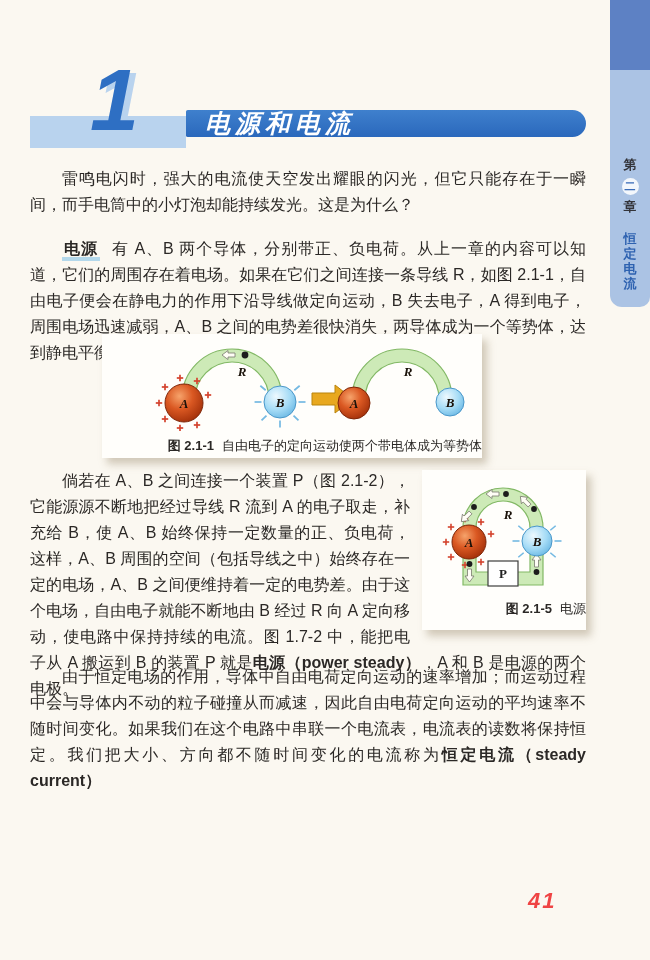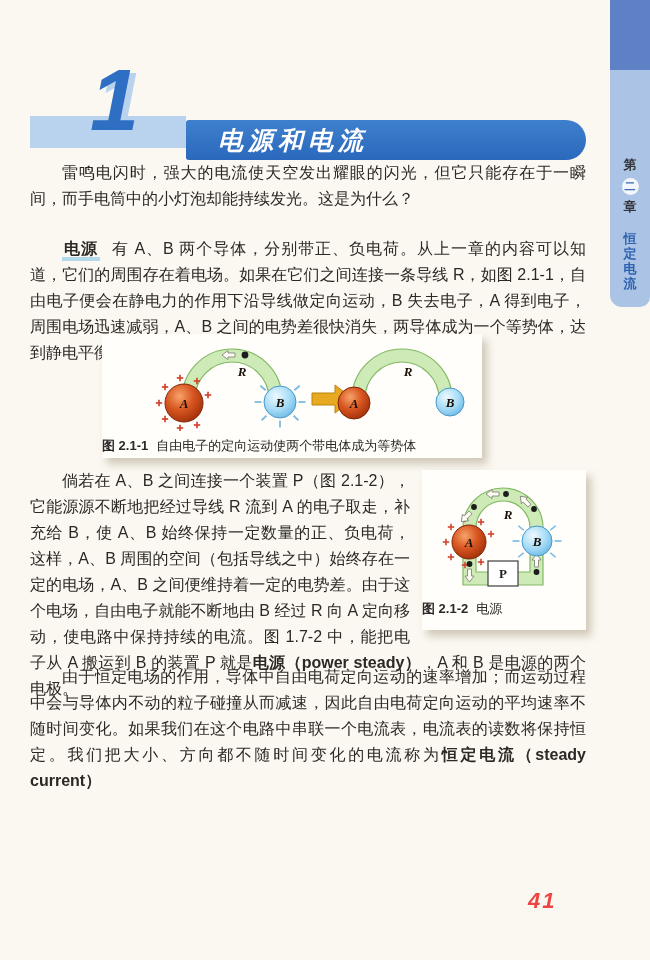--- a/index.html
+++ b/index.html
@@ -22,43 +22,43 @@
   }
   .chapter-title{margin-top:14px;display:flex;flex-direction:column;align-items:center;}
   .chapter-title span{font-size:13px;font-weight:bold;color:#2e62b0;line-height:15px;}
   
   .big-number{
     position:absolute;left:90px;top:58px;font-size:88px;line-height:0.95;
     font-weight:bold;font-style:italic;color:#2e6fc3;text-shadow:6px 3px 0 #b9d3ee;z-index:3;
   }
   .bar-light{position:absolute;left:30px;top:116px;width:156px;height:32px;background:#b9d3ee;z-index:1;}
   .bar-dark{
-    position:absolute;left:186px;top:120px;width:400px;height:40px;z-index:2;
+    position:absolute;left:186px;top:110px;width:400px;height:27px;z-index:2;
     background:linear-gradient(180deg,#3f80cd 0%,#2a68bc 100%);
     border-radius:3px 22px 22px 3px;display:flex;align-items:center;
-    padding-left:32px;box-sizing:border-box;
+    padding-left:19px;box-sizing:border-box;
   }
   .bar-title{color:#ffffff;font-size:25px;font-weight:bold;font-style:italic;letter-spacing:5px;}
   
   .para{
     position:absolute;left:30px;width:556px;margin:0;
     font-size:16px;line-height:26px;text-align:justify;text-indent:2em;
   }
-  .p-intro{top:160px;}
+  .p-intro{top:166px;}
   .p-power{top:236px;}
   .p-device{top:468px;}
   .sec2{position:absolute;left:30px;top:664px;width:556px;}
   .sec2 p{margin:0;font-size:16px;line-height:26px;text-align:justify;text-indent:2em;}
   .kw{font-weight:bold;border-bottom:4px solid #b3d8eb;padding:0 2px;margin-right:12px;}
   .term{font-weight:bold;}
   
   .fig-card{background:#fffefb;box-shadow:5px 6px 8px rgba(140,120,90,.38);box-sizing:border-box;}
   .fig1{position:absolute;left:102px;top:334px;width:380px;height:124px;padding-top:5px;}
   .fig2{float:right;width:164px;margin:2px 0 8px 12px;padding:6px 0 8px 0;}
-  .fig-caption{text-align:left;font-size:13px;color:#2b2826;margin-top:2px;text-indent:0;}
+  .fig-caption{text-align:right;font-size:13px;color:#2b2826;margin-top:2px;text-indent:0;}
   .fig-caption b{margin-right:8px;}
   .vl{font-family:"Liberation Serif",serif;font-style:italic;font-weight:bold;font-size:13px;fill:#181008;text-anchor:middle;}
   .vl2{font-family:"Liberation Serif",serif;font-weight:bold;font-size:13px;fill:#222;text-anchor:middle;}
   
   .page-num{
     position:absolute;left:528px;top:888px;font-size:22px;font-weight:bold;
     font-style:italic;color:#ef4444;letter-spacing:2px;
   }
 </style>
 </head>
@@ -195,21 +195,21 @@
 
         <circle cx="47" cy="66" r="17" fill="url(#gradRed)" stroke="#7e2507" stroke-width="1"></circle>
         <text class="vl" x="47" y="71">A</text>
         <circle cx="115" cy="65" r="15" fill="url(#gradBlue)" stroke="#4a97c9" stroke-width="1"></circle>
         <text class="vl" x="115" y="70">B</text>
 
         <rect x="66" y="85" width="30" height="25" fill="#ffffff" stroke="#3c3c3c" stroke-width="1.2"></rect>
         <text class="vl2" x="81" y="102">P</text>
         <text class="vl" x="86" y="43">R</text>
       </svg>
-      <figcaption class="fig-caption"><b>图 2.1-2</b><span>电源</span></figcaption>
+      <figcaption class="fig-caption"><b>图 2.1-5</b><span>电源</span></figcaption>
     </figure>
     <span>倘若在 A、B 之间连接一个装置 P（图 2.1-2），它能源源不断地把经过导线 R 流到 A 的电子取走，补充给 B，使 A、B 始终保持一定数量的正、负电荷，这样，A、B 周围的空间（包括导线之中）始终存在一定的电场，A、B 之间便维持着一定的电势差。由于这个电场，自由电子就能不断地由 B 经过 R 向 A 定向移动，使电路中保持持续的电流。图 1.7-2 中，能把电子从 A 搬运到 B 的装置 P 就是</span><span class="term">电源</span><span class="term">（power steady）</span><span>，A 和 B 是电源的两个电极。</span>
   </div>
 
   <div class="sec2">
     <p><span>由于恒定电场的作用，导体中自由电荷定向运动的速率增加；而运动过程中会与导体内不动的粒子碰撞从而减速，因此自由电荷定向运动的平均速率不随时间变化。如果我们在这个电路中串联一个电流表，电流表的读数将保持恒定。我们把大小、方向都不随时间变化的电流称为</span><span class="term">恒定电流</span><span class="term">（steady current）</span></p>
   </div>
 
   <div class="page-num">41</div>
 

